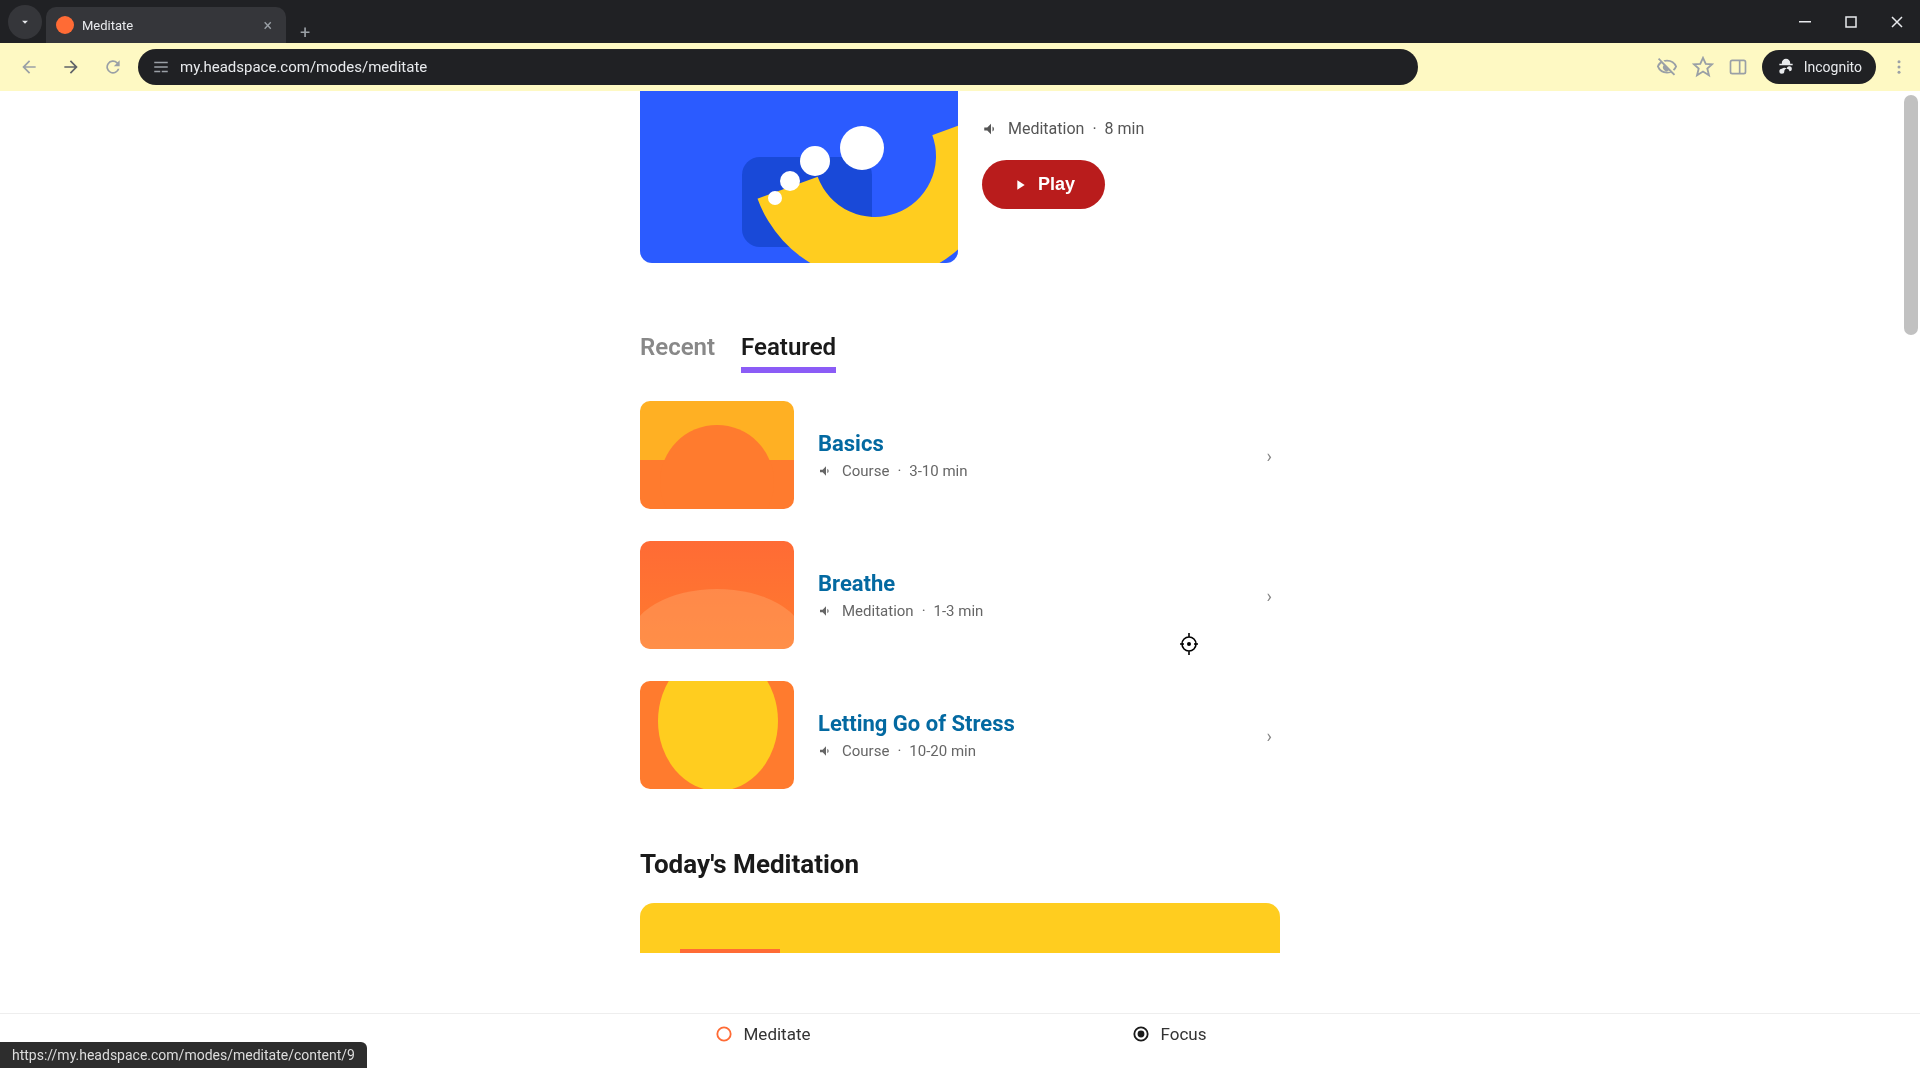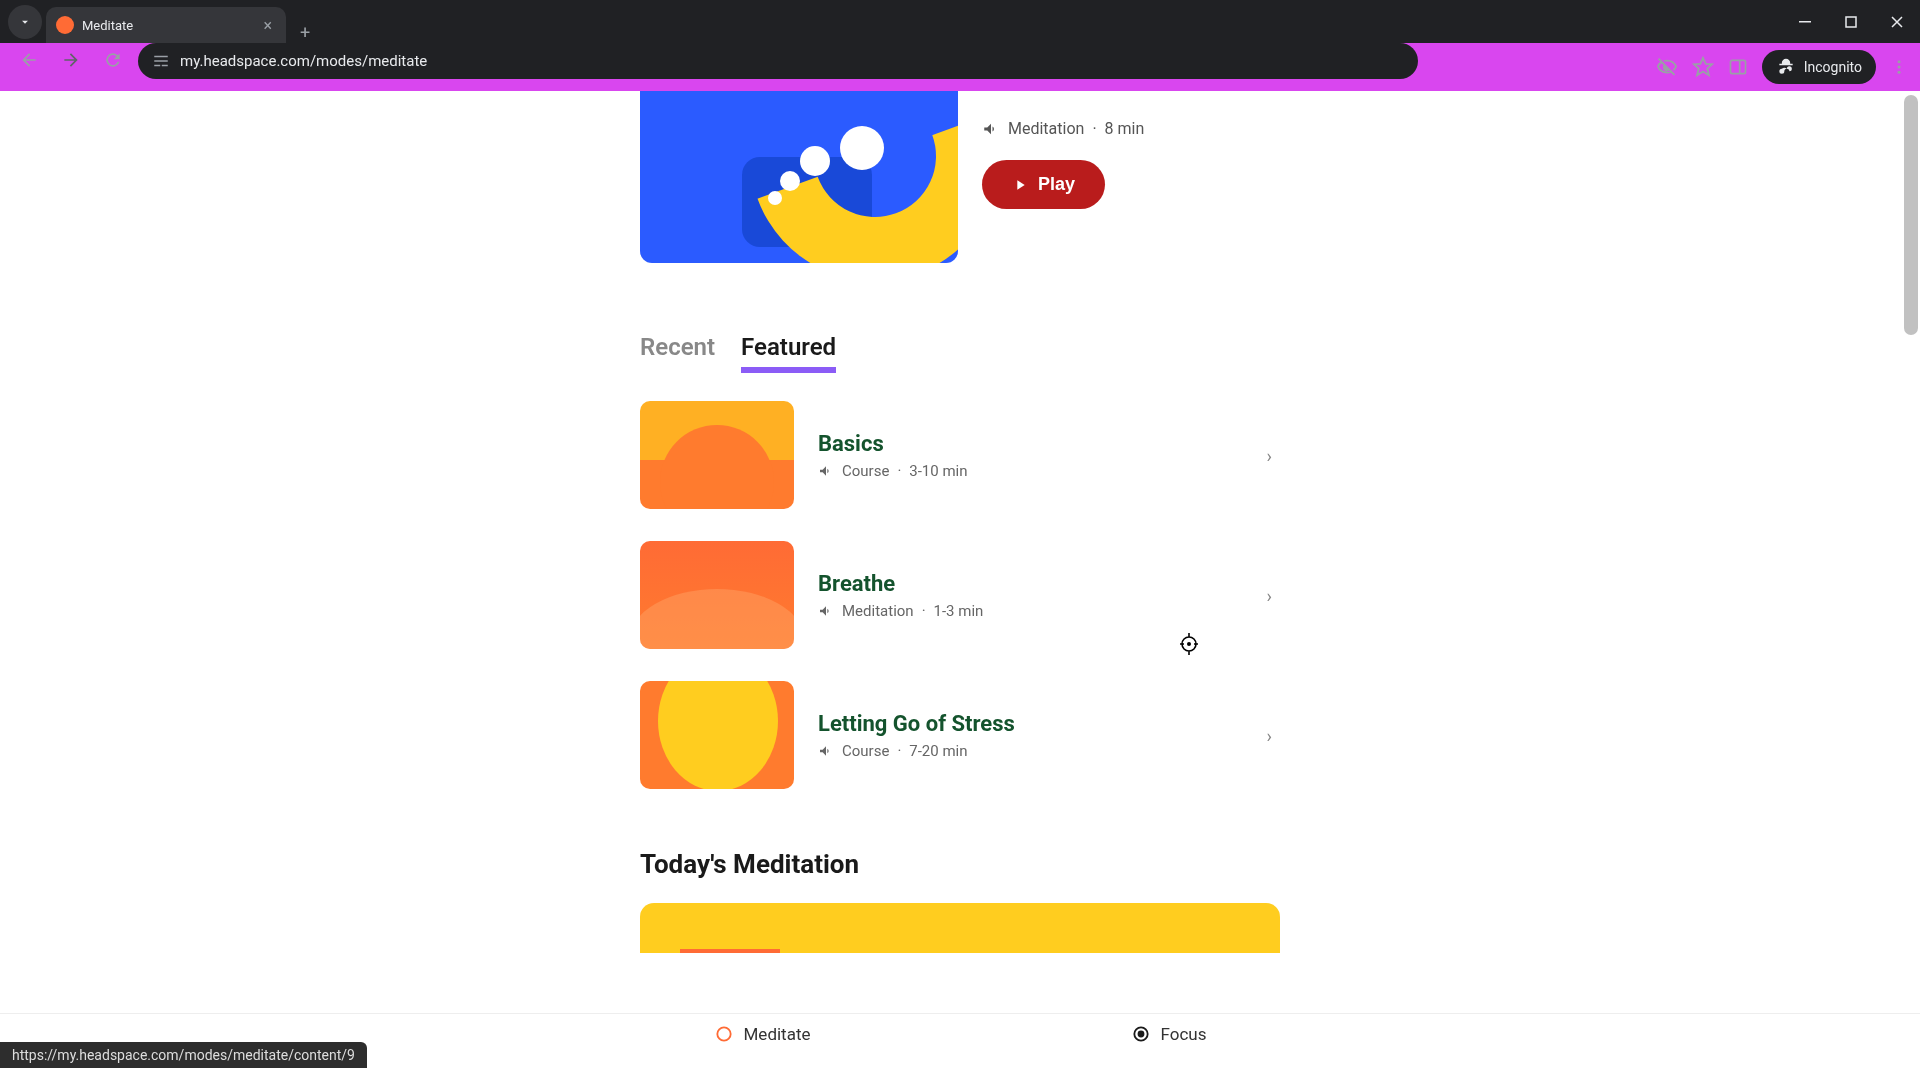--- a/index.html
+++ b/index.html
@@ -9,21 +9,21 @@
   .browser-chrome { background: #202124; height: 43px; display: flex; align-items: flex-end; padding-left: 8px; position: relative; }
   .tab-dropdown { width: 34px; height: 34px; border-radius: 50%; background: #35363a; display: flex; align-items: center; justify-content: center; margin-bottom: 4px; margin-right: 4px; cursor: pointer; }
   .tab { background: #35363a; height: 36px; width: 240px; border-radius: 10px 10px 0 0; display: flex; align-items: center; padding: 0 10px; gap: 8px; }
   .tab-icon { width: 18px; height: 18px; border-radius: 50%; background: #ff6b35; flex-shrink: 0; }
   .tab-title { color: #e8eaed; font-size: 13px; flex: 1; }
   .tab-close { color: #9aa0a6; font-size: 16px; cursor: pointer; padding: 0 4px; }
   .new-tab { color: #9aa0a6; font-size: 18px; padding: 0 14px; cursor: pointer; }
   .window-controls { position: absolute; right: 0; top: 0; height: 43px; display: flex; align-items: center; }
   .window-controls span { width: 46px; height: 43px; display: flex; align-items: center; justify-content: center; color: #e8eaed; }
 
-  .toolbar { background: #d946ef; height: 48px; display: flex; padding: 0 12px; gap: 8px; }
+  .toolbar { background: #fef9c3; height: 48px; display: flex; align-items: center; padding: 0 12px; gap: 8px; }
   .nav-btn { width: 34px; height: 34px; display: flex; align-items: center; justify-content: center; border-radius: 50%; cursor: pointer; }
   .nav-btn svg { fill: #9aa0a6; }
   .nav-btn.disabled svg { fill: #5f6368; }
   .addr-bar { flex: 1; background: #202124; height: 36px; border-radius: 18px; display: flex; align-items: center; padding: 0 14px; gap: 10px; max-width: 1280px; }
   .addr-icon { color: #9aa0a6; display: flex; align-items: center; }
   .addr-text { color: #e8eaed; font-size: 15px; }
   .toolbar-right { display: flex; align-items: center; gap: 14px; margin-left: auto; }
   .tb-icon { color: #9aa0a6; display: flex; align-items: center; cursor: pointer; }
   .incognito-pill { display: flex; align-items: center; gap: 8px; background: #202124; height: 34px; border-radius: 17px; padding: 11px 14px; color: #e8eaed; font-size: 14px; }
 
@@ -56,21 +56,21 @@
   .list-item { display: flex; align-items: center; gap: 24px; cursor: pointer; }
   .thumb { width: 154px; height: 108px; border-radius: 10px; position: relative; overflow: hidden; }
   .thumb.t0 { background: linear-gradient(to bottom, #ffb023 0%, #ffb023 55%, #ff7b2e 55%, #ff7b2e 100%); }
   .thumb.t0::after { content: ""; position: absolute; bottom: -30px; left: 20px; width: 114px; height: 114px; background: #ff7b2e; border-radius: 50%; }
   .thumb.t0 .smile { position:absolute; left:56px; bottom: 36px; width:42px; height:14px; border-bottom:3px solid #5c2a00; border-radius:0 0 20px 20px; }
   .thumb.t1 { background: linear-gradient(to bottom, #ff6b35, #ff7b2e); }
   .thumb.t1::after { content: ""; position:absolute; bottom:-40px; left:-10px; width:174px; height:100px; background: rgba(255,180,120,0.35); border-radius:50%; }
   .thumb.t2 { background: #ff7b2e; }
   .thumb.t2::before { content:""; position:absolute; top:-30px; left:18px; width:120px; height:140px; background:#ffcd1f; border-radius:50%; }
   .item-text { flex: 1; }
-  .item-title { font-size: 22px; font-weight: 700; color: #14532d; }
+  .item-title { font-size: 22px; font-weight: 700; color: #0369a1; }
   .item-meta { display: flex; align-items: center; gap: 8px; font-size: 15px; color: #666; margin-top: 6px; }
   .chev { color: #888; font-size: 18px; padding-right: 8px; }
 
   .section-title { font-size: 26px; font-weight: 700; margin-top: 60px; color: #1a1a1a; }
   .today-card { margin-top: 24px; height: 50px; background: #ffcd1f; border-radius: 14px 14px 0 0; width: 640px; position: relative; }
   .today-card::after { content:""; position:absolute; bottom:0; left:40px; width:100px; height:4px; background:#ff6b35; }
 
   .bottom-nav { position: absolute; bottom: 36px; left: 0; right: 0; display: flex; justify-content: center; gap: 320px; background:#fff; padding-top: 10px; border-top: 1px solid #eee; }
   .bn-item { display: flex; align-items: center; gap: 10px; color: #333; font-size: 17px; cursor: pointer; }
   .bn-icon svg { display: block; }
@@ -256,21 +256,21 @@
           <div class="item-text">
             <div class="item-title">Letting Go of Stress</div>
             <div class="item-meta">
               <span class="meta-icon">
                   <svg width="16" height="16" viewBox="0 0 24 24" fill="#666">
                     <path d="M3 10v4h4l5 5V5L7 10zm13 2a4 4 0 0 0-2-3.46v6.92A4 4 0 0 0 16 12z"></path>
                   </svg>
                 </span>
               <span>Course</span>
                 <span>·</span>
-                <span>7-20 min</span>
+                <span>10-20 min</span>
             </div>
           </div>
           <div class="chev">›</div>
         </div>
       </div>
 
       <div class="section-title">Today's Meditation</div>
       <div class="today-card"></div>
     </div>
   </div>

